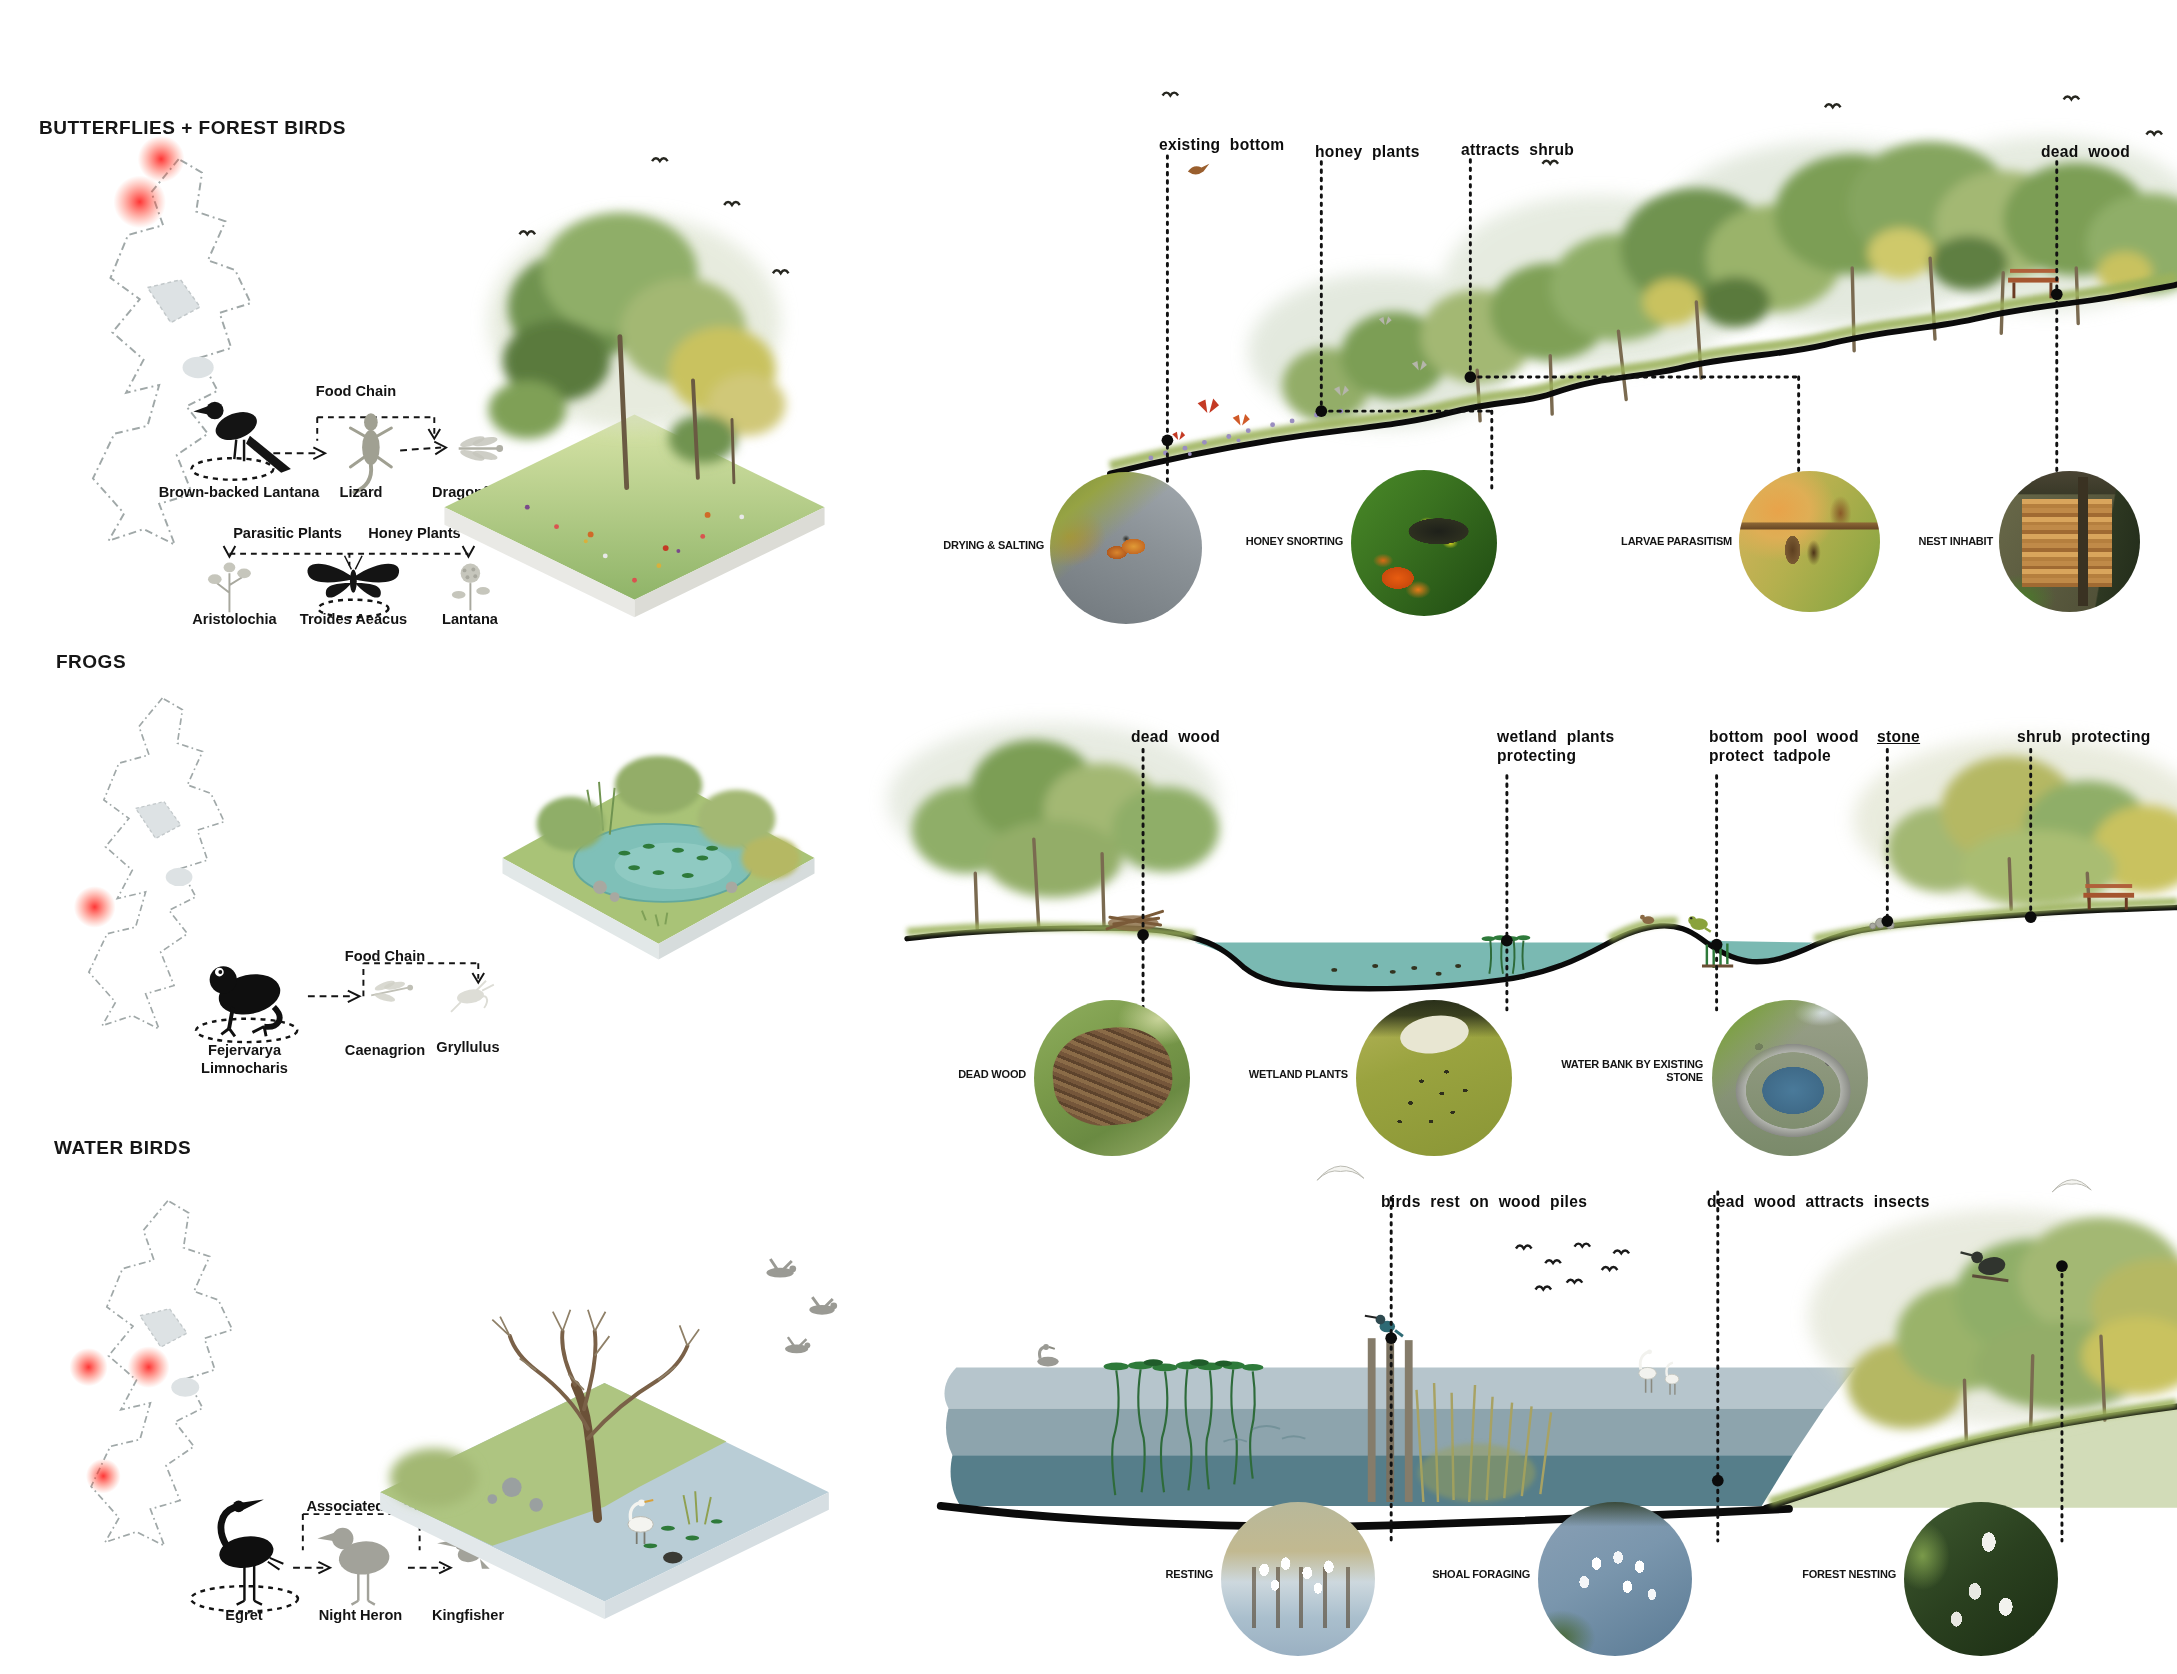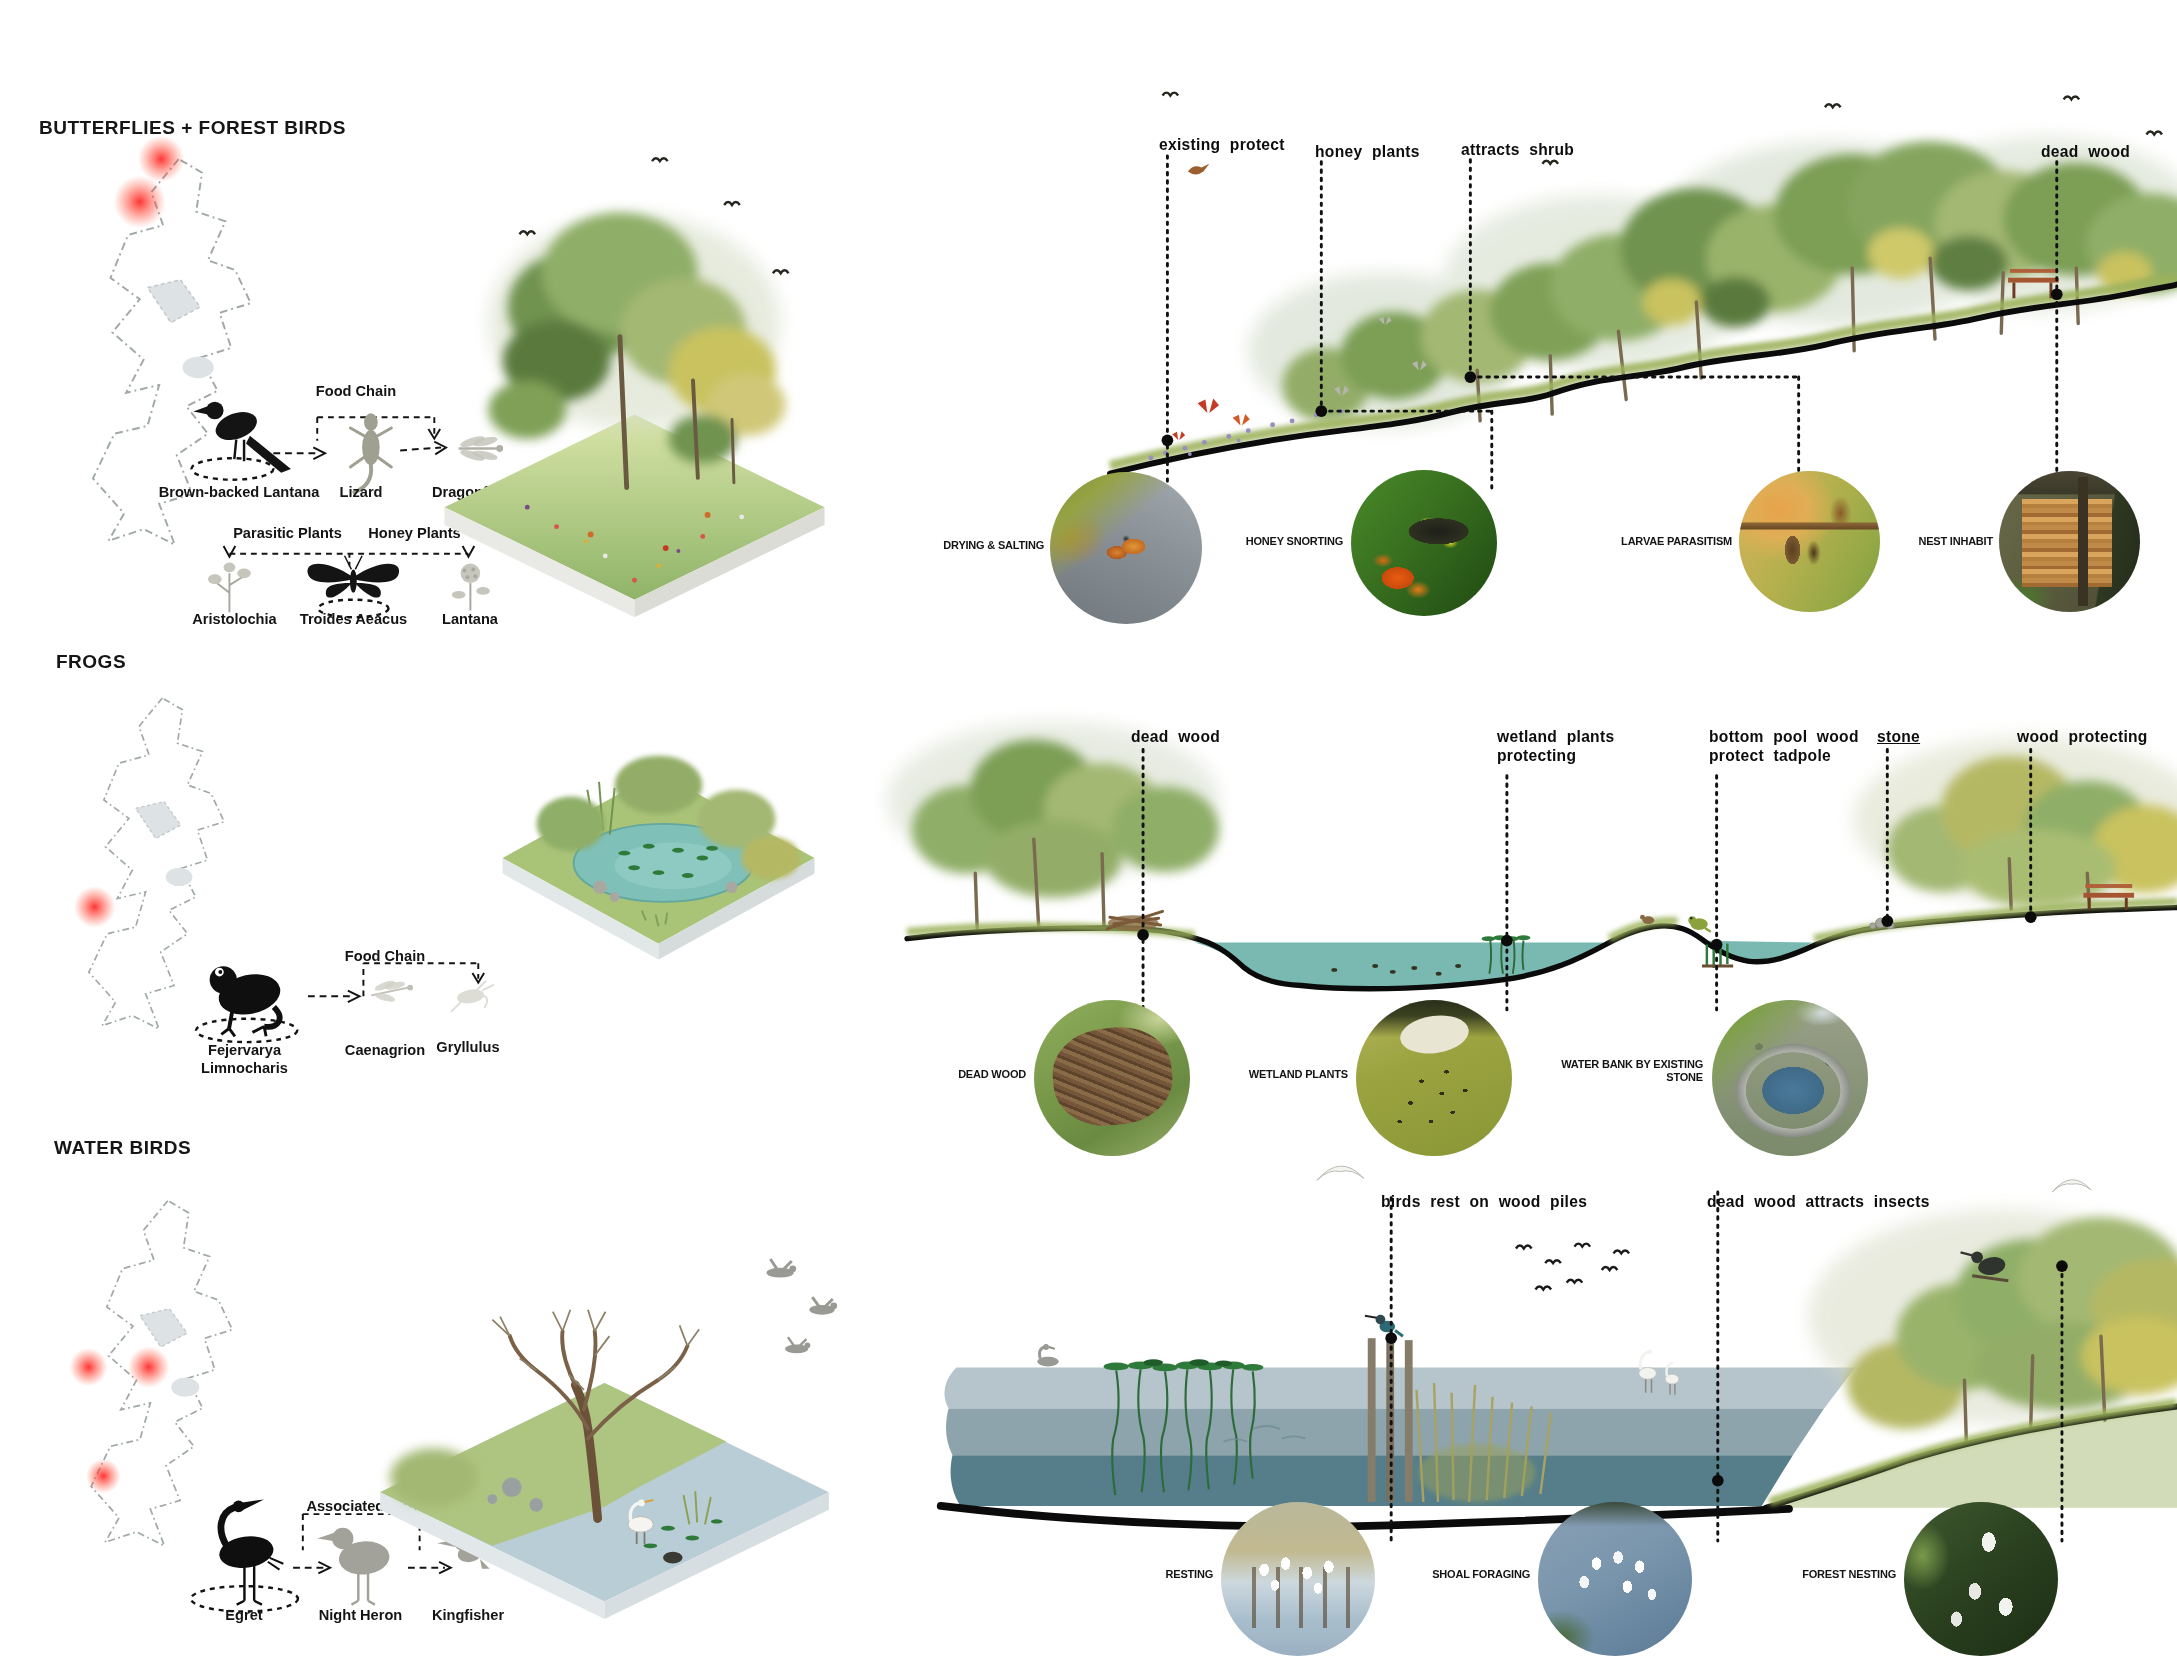--- a/index.html
+++ b/index.html
@@ -285,21 +285,21 @@
       <path d="M990,86 V425"></path>
     </g>
     <g fill="#0b0b0b">
       <circle cx="77" cy="372" r="6"></circle>
         <circle cx="235" cy="342" r="6"></circle>
         <circle cx="388" cy="307" r="6"></circle>
         <circle cx="990" cy="222" r="6"></circle>
     </g>
   </svg>
 
-  <div class="callout" style="left:1159px;top:135px;">existing protect</div>
+  <div class="callout" style="left:1159px;top:135px;">existing bottom</div>
   <div class="callout" style="left:1315px;top:142px;">honey plants</div>
   <div class="callout" style="left:1461px;top:140px;">attracts shrub</div>
   <div class="callout" style="left:2041px;top:142px;">dead wood</div>
 
   <div class="photo" style="left:1050px;top:472px;width:152px;height:152px;background:
     radial-gradient(19.5px 12.7px at 55% 49%, #e09a36 0%, #c56a22 60%, rgba(0,0,0,0) 61%),
     radial-gradient(16.6px 10.7px at 44% 53%, #d9862e 0%, #b25a1e 60%, rgba(0,0,0,0) 61%),
     radial-gradient(4.9px 4.9px at 50% 44%, #2a2a24 0%, rgba(0,0,0,0) 80%),
     linear-gradient(140deg, #7d8f3a 0%, #96a344 20%, rgba(125,143,58,0) 42%),
     radial-gradient(54px 44px at 12% 42%, #b5862f 0%, rgba(0,0,0,0) 70%),
@@ -504,21 +504,21 @@
         <circle cx="830" cy="268" r="6"></circle>
         <circle cx="1005" cy="244" r="6"></circle>
         <circle cx="1152" cy="240" r="6"></circle>
     </g>
   </svg>
 
   <div class="callout" style="left:1131px;top:727px;">dead wood</div>
   <div class="callout wrap" style="left:1497px;top:727px;width:132px;">wetland plants protecting</div>
   <div class="callout wrap" style="left:1709px;top:727px;width:171px;">bottom pool wood protect tadpole</div>
   <div class="callout" style="left:1877px;top:727px;text-decoration:underline;">stone</div>
-  <div class="callout" style="left:2017px;top:727px;">wood protecting</div>
+  <div class="callout" style="left:2017px;top:727px;">shrub protecting</div>
 
   <div class="photo" style="left:1034px;top:1000px;width:156px;height:156px;background:
     radial-gradient(59px 39px at 80% 12%, #c9d49a 0%, rgba(0,0,0,0) 70%),
     linear-gradient(150deg, #8fae5e 0%, #7a9a4a 40%, #6a8a42 70%, #9aae6a 100%);">
       <div style="left:12%;top:18%;width:76%;height:62%;border-radius:45%;transform:rotate(-6deg);background:repeating-linear-gradient(28deg, #8a6b47 0 3.9px, #5d432c 3.9px 6.8px, #75563a 6.8px 10.7px);"></div>
   </div>
   <div class="plabel" style="left:922px;top:1068px;width:104px;">DEAD WOOD</div>
 
   <div class="photo" style="left:1356px;top:1000px;width:156px;height:156px;background:
     linear-gradient(to bottom, #2a301a 0%, #3a4020 10%, rgba(0,0,0,0) 24%),

